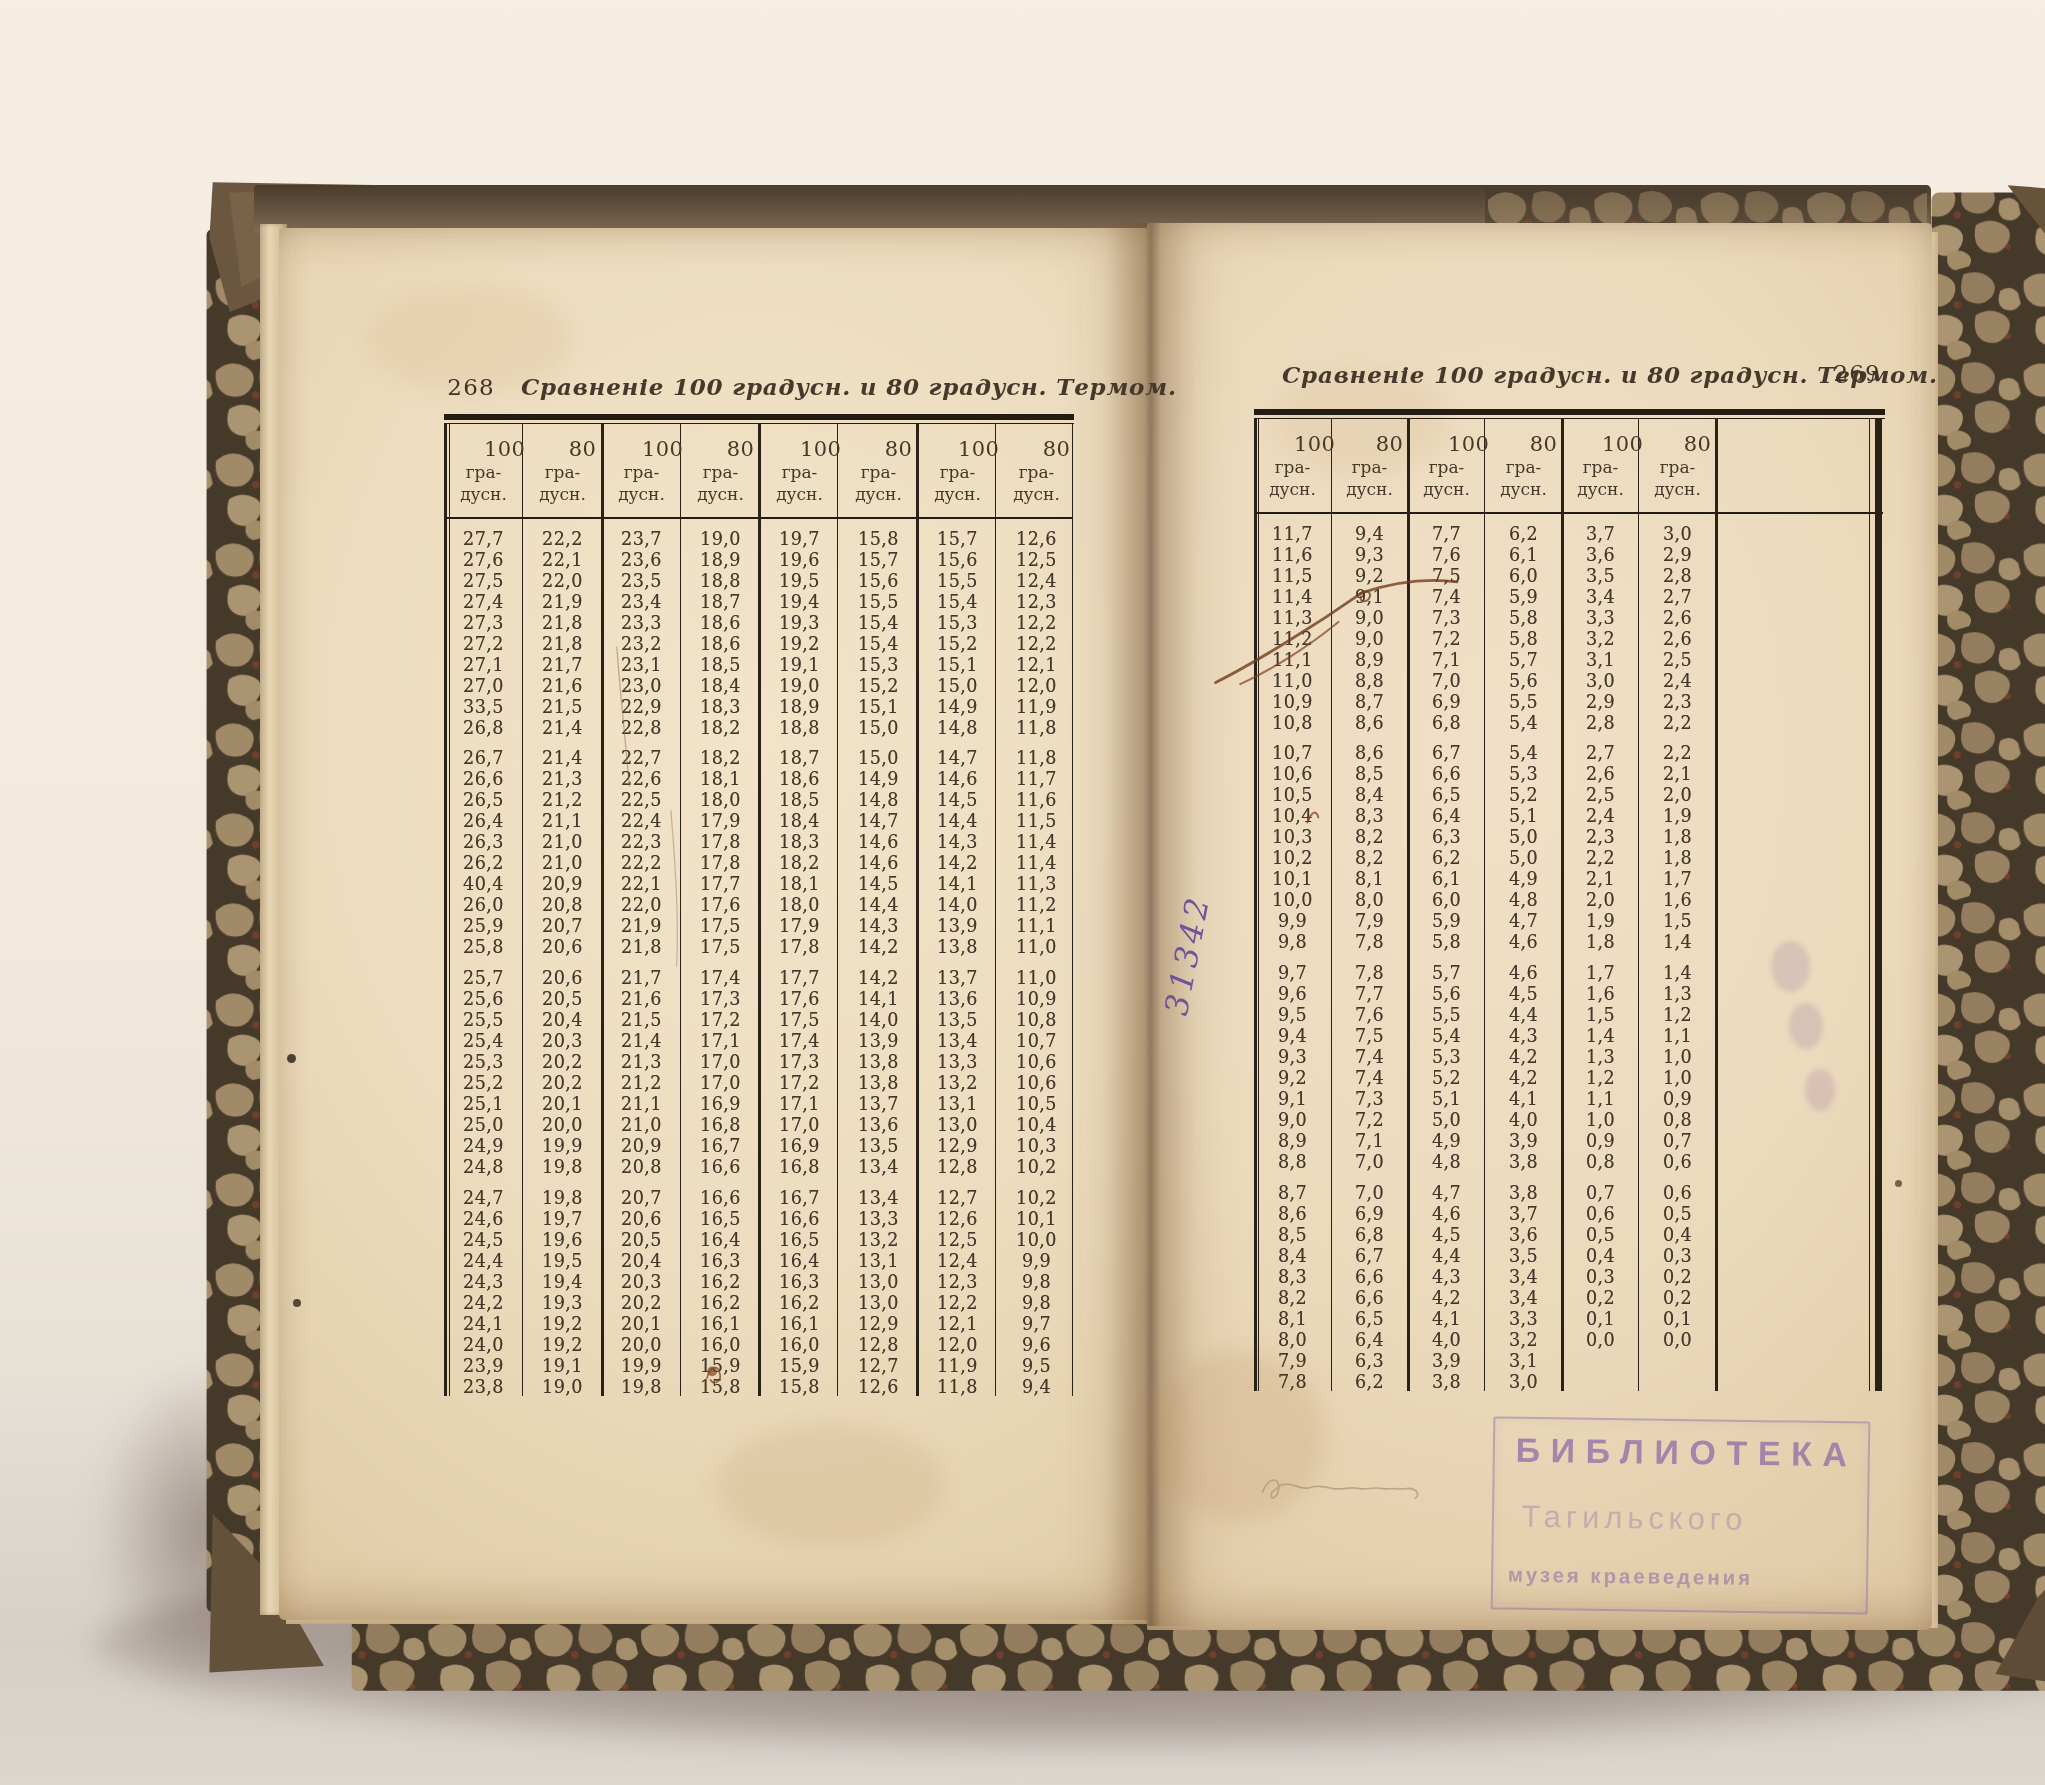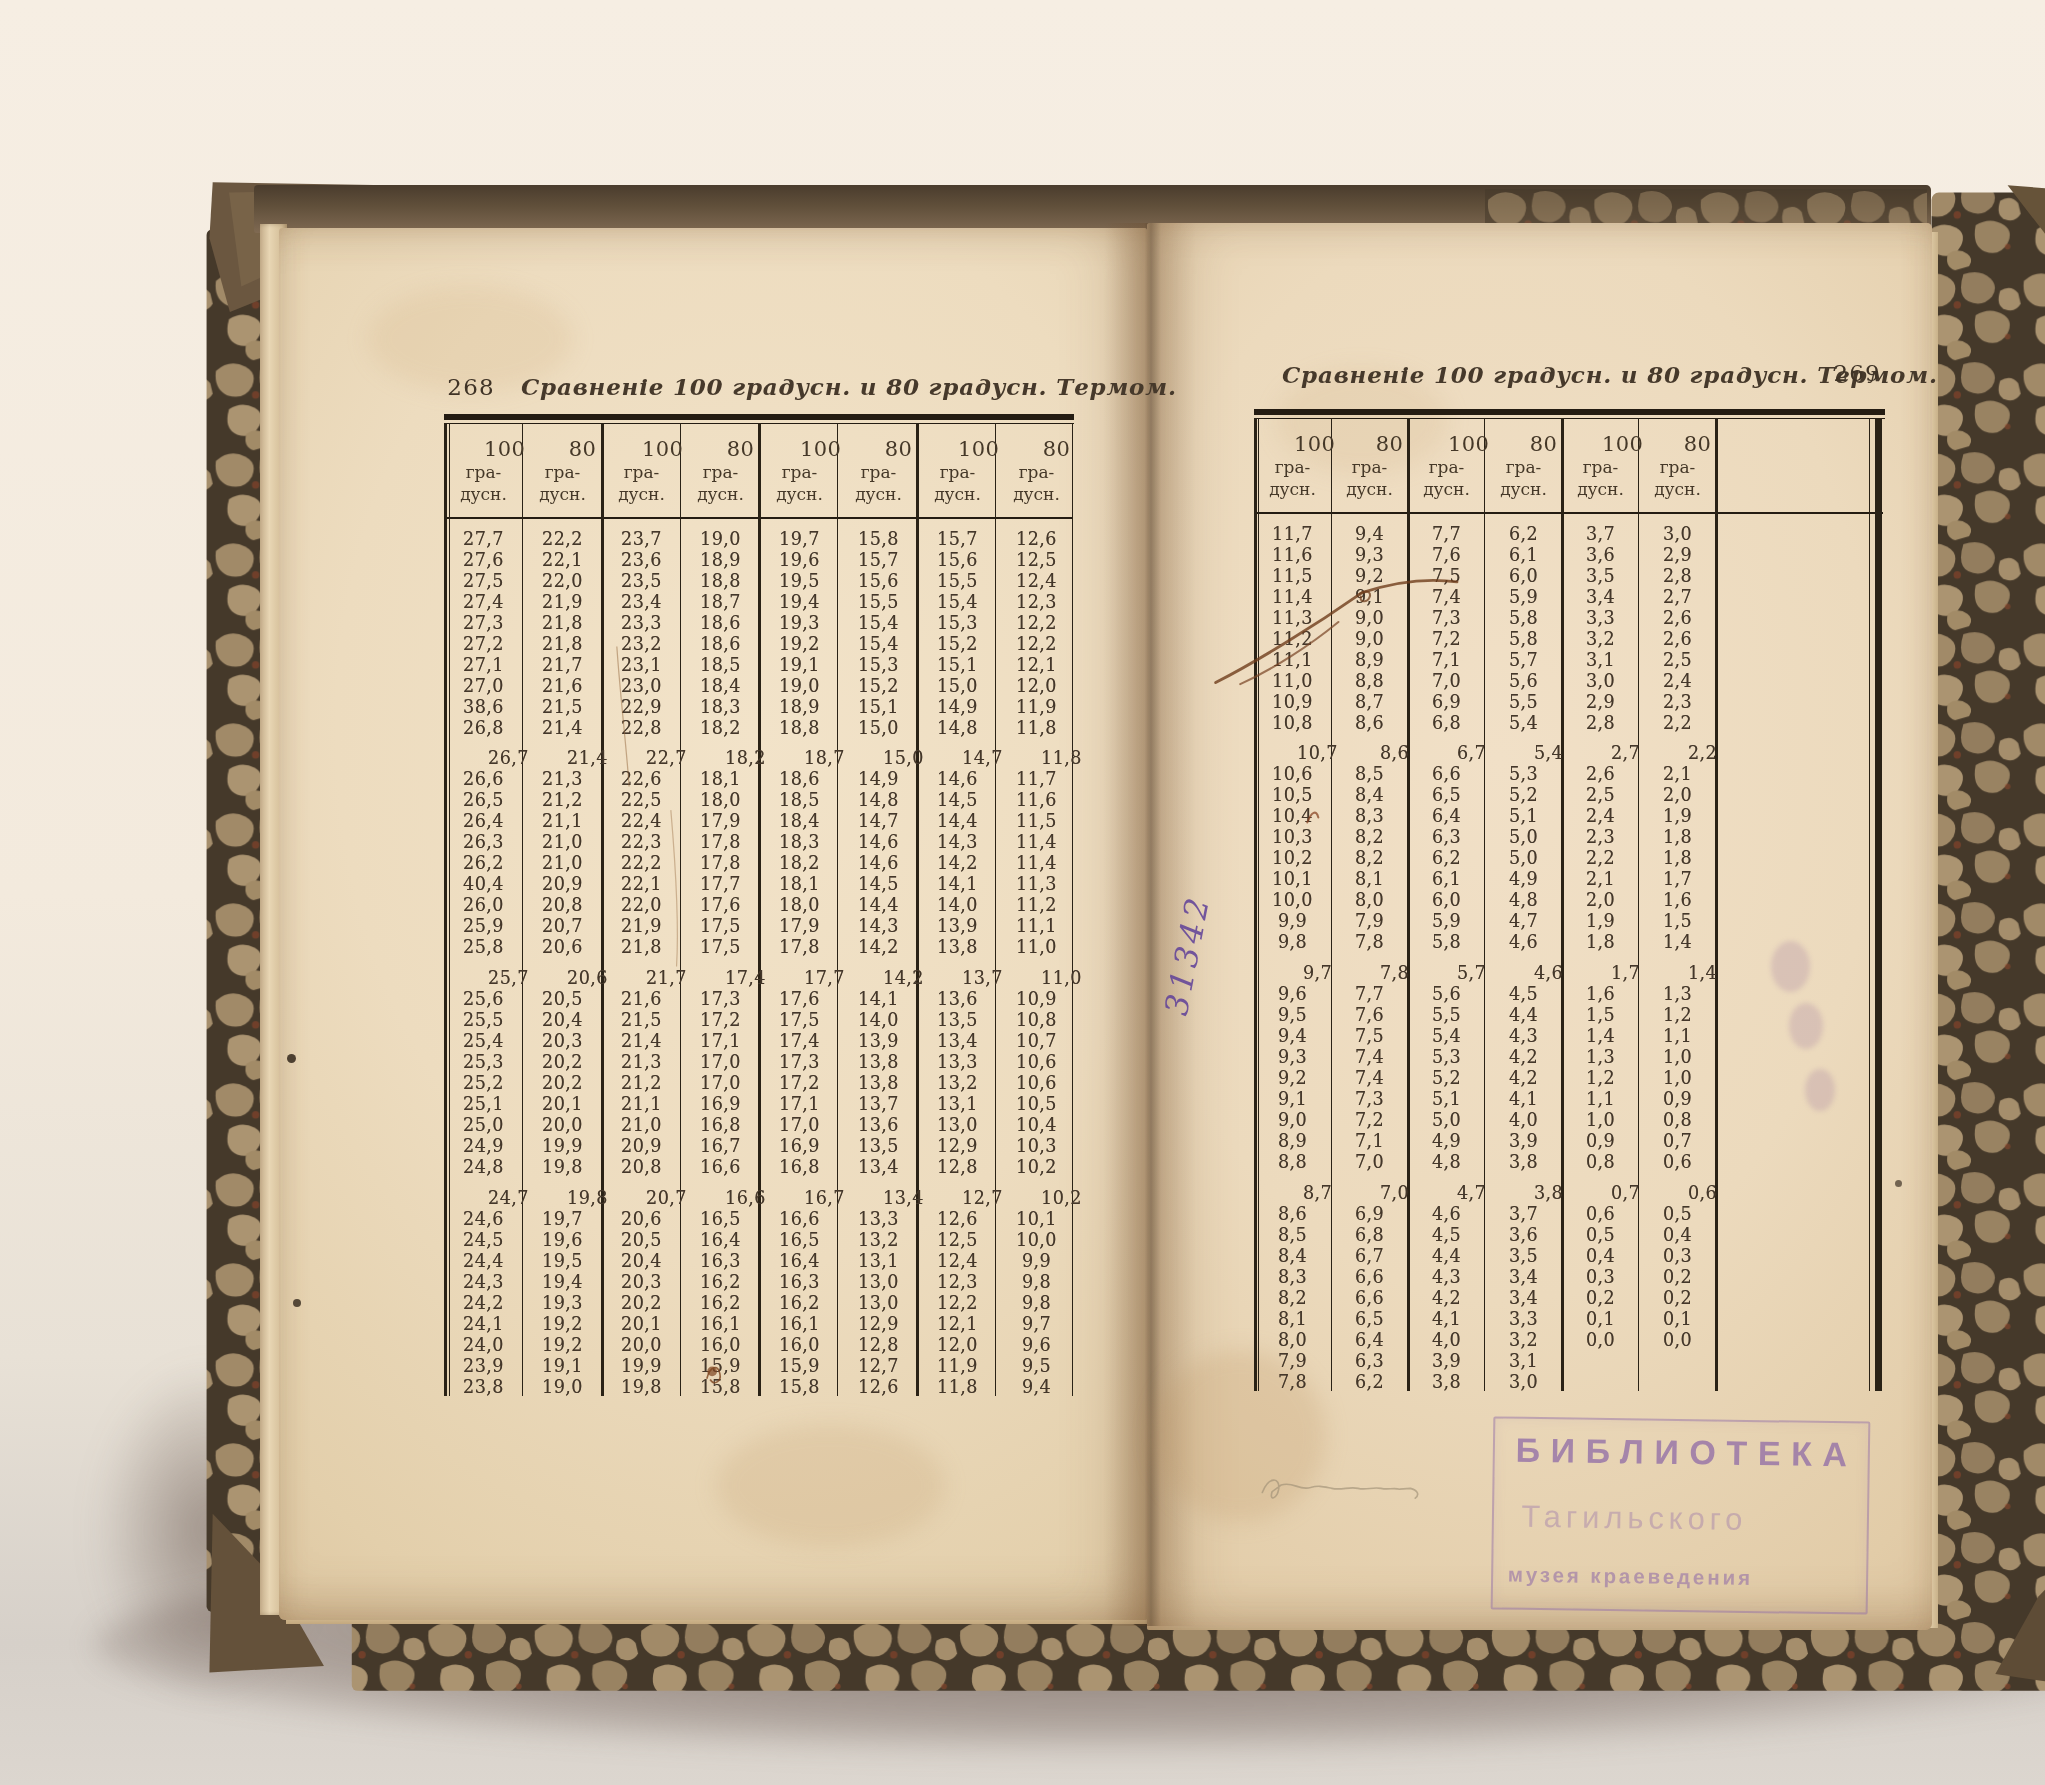--- a/index.html
+++ b/index.html
@@ -47,21 +47,21 @@
   .t-right{left:1254px;top:409px;width:631px;height:985px;--cw:77px;}
   .hr{position:absolute;background:#241c12;}
   .vr{position:absolute;top:9.4px;background:#2a2216;}
   .vr.full{height:973px;}
   .thead{position:absolute;top:9.4px;left:0;display:flex;}
   .hcell{width:var(--cw);text-align:center;padding-top:14px;color:#453828;}
   .hl1{font-size:21px;line-height:24px;letter-spacing:0.4px;margin-left:40px;}
   .hl2{font-size:17px;line-height:22px;}
   .tbody{position:absolute;top:114px;left:0;right:0;}
   .trow{display:flex;height:21px;align-items:center;}
-  .group-start{margin-top:9.8px;padding-left:25px;}
+  .group-start{margin-top:9.8px;}
   .cell{flex:0 0 var(--cw);text-align:center;font-size:17.6px;color:#44372a;letter-spacing:0.4px;
     text-shadow:0 0 0.4px rgba(68,55,42,.55);}
   
   .stamp{left:1492px;top:1419px;width:373px;height:189px;transform:rotate(.8deg);
     border:2.9px solid rgba(148,112,168,.5);border-radius:2px;
     box-shadow:inset 0 0 12.3px rgba(148,112,168,.10);
     font-family:"Liberation Sans","DejaVu Sans",sans-serif;}
   .stamp div{position:absolute;white-space:nowrap;}
   .stamp-l1{top:12.3px;left:0;width:100%;text-align:center;font-weight:bold;font-size:34px;
     letter-spacing:10.6px;text-indent:10.6px;color:rgba(146,110,166,.78);}
@@ -268,21 +268,21 @@
           <span class="cell">27,0</span>
           <span class="cell">21,6</span>
           <span class="cell">23,0</span>
           <span class="cell">18,4</span>
           <span class="cell">19,0</span>
           <span class="cell">15,2</span>
           <span class="cell">15,0</span>
           <span class="cell">12,0</span>
         </div>
         <div class="trow">
-          <span class="cell">38,6</span>
+          <span class="cell">33,5</span>
           <span class="cell">21,5</span>
           <span class="cell">22,9</span>
           <span class="cell">18,3</span>
           <span class="cell">18,9</span>
           <span class="cell">15,1</span>
           <span class="cell">14,9</span>
           <span class="cell">11,9</span>
         </div>
         <div class="trow">
           <span class="cell">26,8</span>

